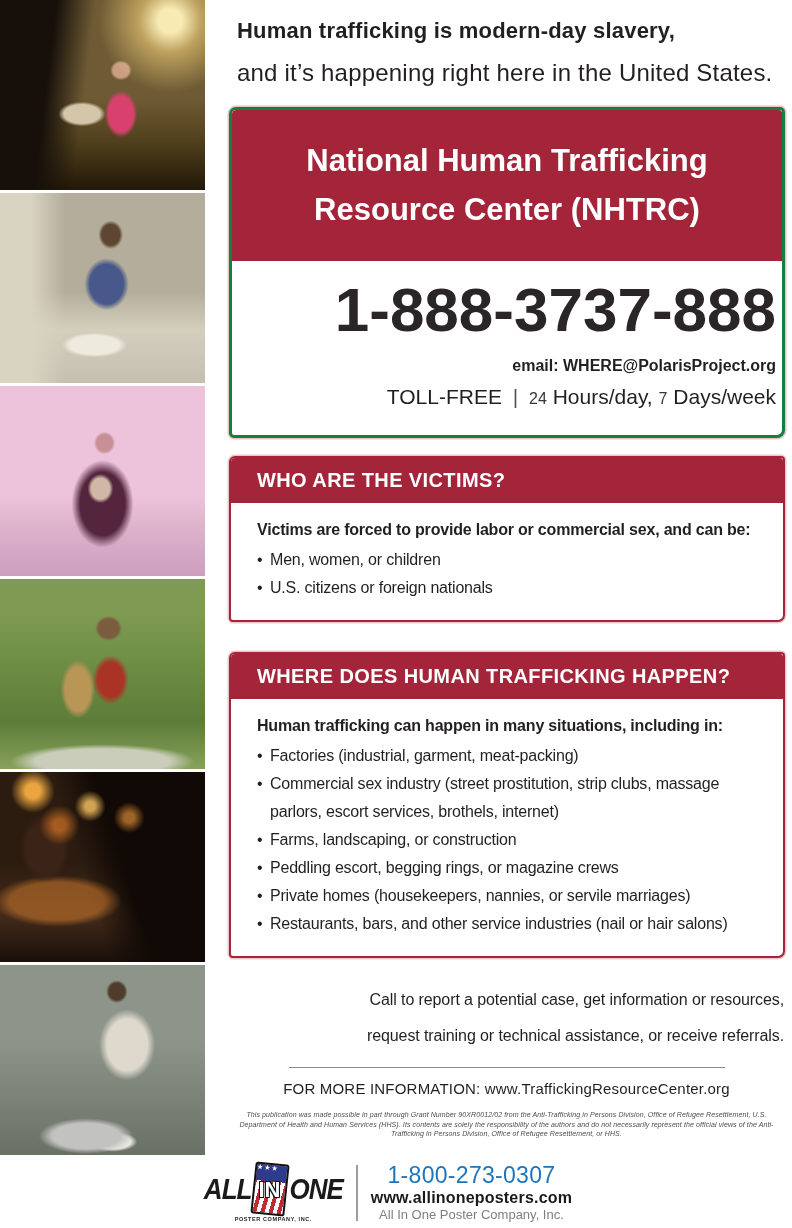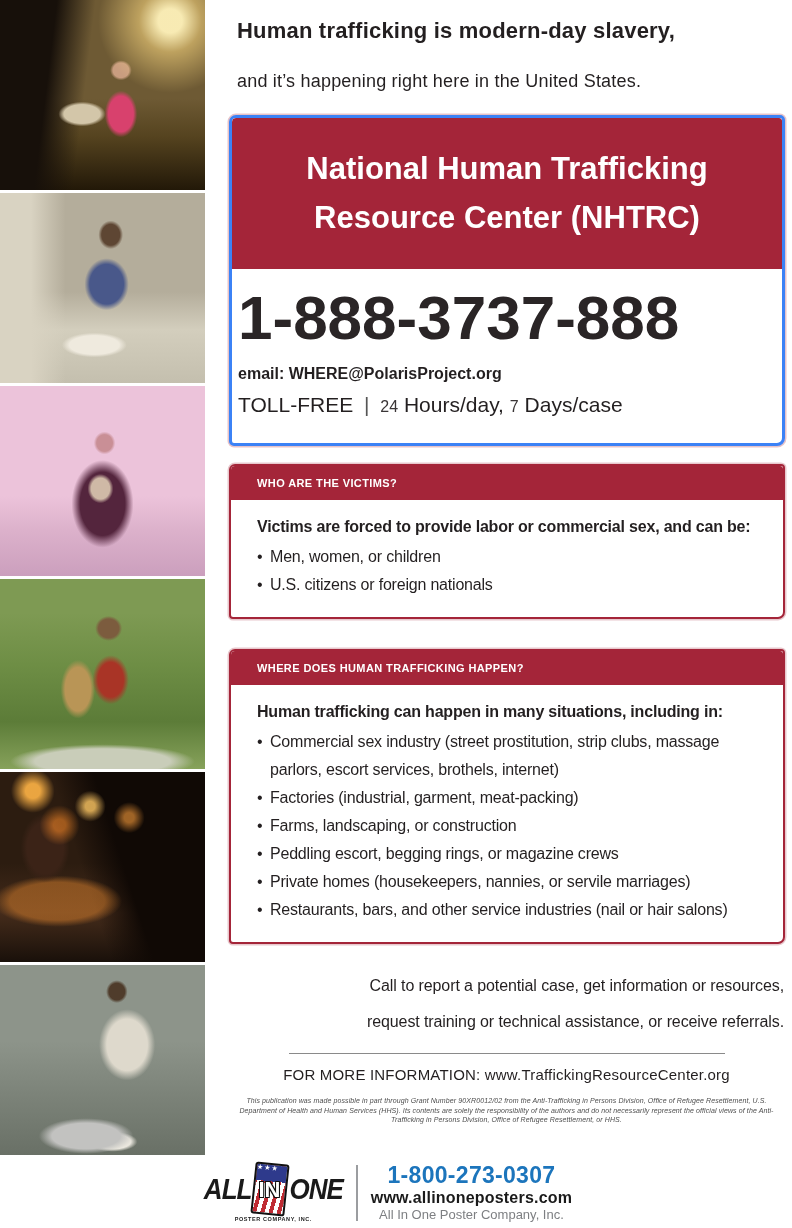--- a/index.html
+++ b/index.html
@@ -76,42 +76,42 @@
 
   
   .content {
     position:absolute; left:205px; top:0;
     width:587px; height:1228px;
     padding:10px 8px 16px 24px;
   }
 
   .headline { margin-left:8px; margin-bottom:13px; }
   .headline .hl1 { font-weight:bold; font-size:22px; line-height:42px; letter-spacing:.2px; }
-  .headline .hl2 { font-weight:normal; font-size:18px; line-height:42px; letter-spacing:.2px;margin-top:8px; }
+  .headline .hl2 { font-weight:normal; font-size:24px; line-height:42px; letter-spacing:.2px; }
 
   
   .hotline-box {
     width:556px;
-    border:3px solid #3b82f6;
+    border:3px solid #15803d;
     border-radius:7px 5px 8px 5px;
     box-shadow:0 0 0 1.5px rgba(164,37,57,.28);
     overflow:hidden;
     background:#fff;
   }
   .hotline-title {
     background:#a42539;
     color:#ffffff;
     text-align:center;
     font-weight:bold;
     font-size:31px;
     line-height:49px;
     padding:26px 6px 27px;
     border-radius:4px 3px 0 0;
   }
-  .hotline-body { text-align:left; padding:14px 6px 26px;border-radius:10px; }
+  .hotline-body { text-align:right; padding:14px 6px 26px;border-radius:10px; }
   .hotline-phone { font-weight:bold; font-size:62px; line-height:70px; letter-spacing:0; color:#2a2526; }
   .hotline-email { font-weight:bold; font-size:16px; margin-top:12px; }
   .hotline-hours { margin-top:10px; font-size:21px; }
   .hotline-hours .num { font-size:16px; color:#3a3536; }
   .hotline-hours .bar { font-weight:300; color:#555; padding:0 5px; }
   .hotline-conf { margin-top:8px; font-style:italic; font-size:14.5px; }
   .hotline-conf .bar { font-weight:bold; padding:0 6px; font-style:normal; }
 
   
   .section-box {
@@ -121,21 +121,21 @@
     box-shadow:0 0 0 1.5px rgba(164,37,57,.25);
     background:#fff;
     overflow:hidden;
   }
   .sec-who { margin-top:18px; }
   .sec-where { margin-top:30px; }
   .section-bar {
     background:#a42539;
     color:#fff;
     font-weight:bold;
-    font-size:11px;
+    font-size:20px;
     letter-spacing:.4px;
     padding:11px 8px 11px 26px;
     border-radius:3px 3px 0 0;
   }
   .section-body { padding:14px 12px 18px 26px; }
   .section-intro { font-weight:bold; font-size:16px; letter-spacing:-.2px; line-height:26px; margin-bottom:3px; }
   .bullet-list { list-style:none; }
   .bullet-list li {
     position:relative;
     font-size:16px;
@@ -200,21 +200,21 @@
     position:absolute; top:14px; left:5px;
     font-weight:bold; 
     font-size:22px; color:#ffffff;
     text-shadow:-1px -1px 0 #111, 1px -1px 0 #111, -1px 1px 0 #111, 1px 1px 0 #111;
   }
   .logo-sub { font-weight:bold; font-size:5.5px; letter-spacing:.6px; color:#1a1a1a; margin-top:1px; }
 
   .footer-divider { width:2px; height:56px; background:#9b9da0; }
 
   .footer-text { display:flex; flex-direction:column; align-items:center; line-height:1.15; }
-  .footer-phone { color:#1c75bc; font-weight:bold; font-size:23px; letter-spacing:.3px; }
+  .footer-phone { color:#1c75bc; font-weight:normal; font-size:23px; letter-spacing:.3px; }
   .footer-site { color:#1a1a1a; font-weight:bold; font-size:16px; letter-spacing:.2px; }
   .footer-company { color:#7d7f82; font-size:13px; margin-top:1px; }
 </style>
 </head>
 <body>
 
 <div class="page">
 
   <div class="photo-strip">
     <div class="photo p1"></div>
@@ -236,43 +236,43 @@
       <div class="hotline-title">National Human Trafficking Resource Center (NHTRC)</div>
       <div class="hotline-body">
         <div class="hotline-phone">1-888-3737-888</div>
         <div class="hotline-email">email: WHERE@PolarisProject.org</div>
         <div class="hotline-hours">
           <span>TOLL-FREE</span>
           <span class="bar">|</span>
           <span class="num">24</span>
           <span>Hours/day,</span>
           <span class="num">7</span>
-          <span>Days/case</span>
+          <span>Days/week</span>
         </div>
       </div>
     </div>
 
     <div class="section-box sec-who">
       <div class="section-bar">WHO ARE THE VICTIMS?</div>
       <div class="section-body">
         <div class="section-intro">Victims are forced to provide labor or commercial sex, and can be:</div>
         <ul class="bullet-list">
           <li>Men, women, or children</li>
           <li>U.S. citizens or foreign nationals</li>
         </ul>
       </div>
     </div>
 
     <div class="section-box sec-where">
       <div class="section-bar">WHERE DOES HUMAN TRAFFICKING HAPPEN?</div>
       <div class="section-body">
         <div class="section-intro">Human trafficking can happen in many situations, including in:</div>
         <ul class="bullet-list">
+          <li>Factories (industrial, garment, meat-packing)</li>
           <li>Commercial sex industry (street prostitution, strip clubs, massage parlors, escort services, brothels, internet)</li>
-          <li>Factories (industrial, garment, meat-packing)</li>
           <li>Farms, landscaping, or construction</li>
           <li>Peddling escort, begging rings, or magazine crews</li>
           <li>Private homes (housekeepers, nannies, or servile marriages)</li>
           <li>Restaurants, bars, and other service industries (nail or hair salons)</li>
         </ul>
       </div>
     </div>
 
     <div class="cta">
       <div>Call to report a potential case, get information or resources,</div>

